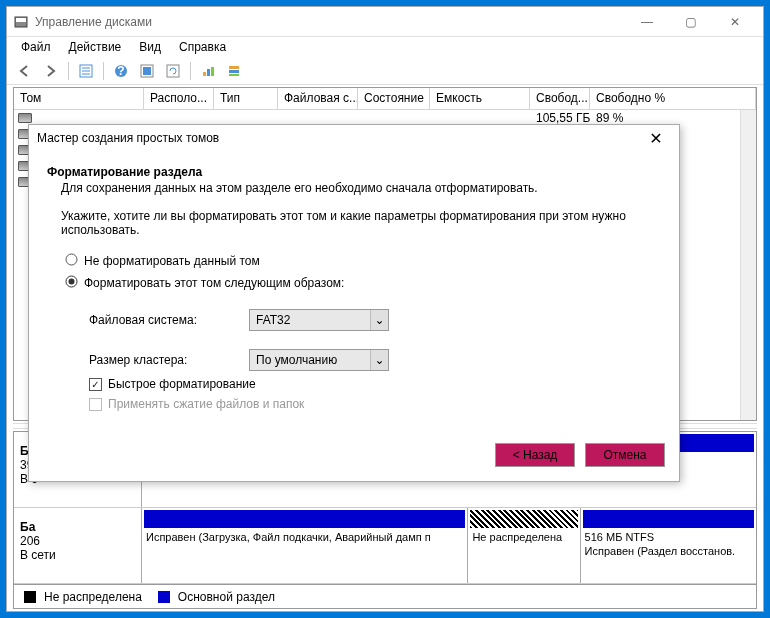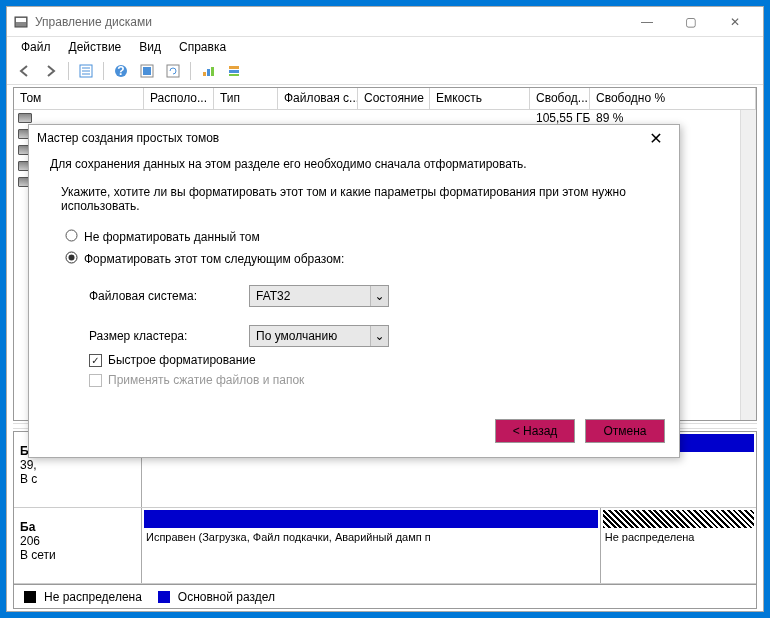--- a/index.html
+++ b/index.html
@@ -34,21 +34,21 @@
 .band-unalloc { background: repeating-linear-gradient(45deg,#000,#000 2px,#fff 2px,#fff 4px); }
 .voltext { font-size: 11px; padding: 1px 2px; overflow: hidden; white-space: nowrap; }
 .legend { height: 24px; border-top: 1px solid #999; display: flex; align-items: center; padding: 0 10px; gap: 8px; }
 .swatch { width: 12px; height: 12px; display: inline-block; }
 .dialog { position: absolute; left: 28px; top: 124px; width: 652px; background: #fff; border: 1px solid #aaa; box-shadow: 2px 2px 8px rgba(0,0,0,0.25); z-index: 10; }
 .dlg-title { height: 26px; display: flex; align-items: center; padding: 0 8px; }
 .dlg-title .t { flex: 1; }
 .closex { width: 30px; text-align: center; font-size: 16px; }
 .dlg-body { padding: 6px 18px 18px; }
 .dlg-h { font-weight: bold; margin: 8px 0 2px; }
-.dlg-sub { margin: 0 0 14px 3px; }
+.dlg-sub { margin: 0 0 14px 14px; }
 .dlg-instr { margin: 6px 0 16px 14px; }
 .radio-row { display: flex; align-items: center; margin: 6px 0 6px 18px; gap: 6px; }
 .form-row { display: flex; align-items: center; margin: 18px 0 6px 42px; }
 .form-row .lbl { width: 160px; }
 .fake-select { width: 140px; height: 22px; border: 1px solid #999; display: flex; align-items: center; background: #e8e8e8; }
 .fake-select .sv { flex:1; padding: 0 6px; }
 .fake-select .arrow { width: 18px; height: 100%; border-left: 1px solid #bbb; display: flex; align-items: center; justify-content: center; background: #e0e0e0; }
 .fake-input { width: 140px; height: 22px; border: 1px solid #999; padding: 0 6px; display: flex; align-items: center; background: #fff; }
 .chk-row { display: flex; align-items: center; margin: 6px 0 4px 42px; gap: 6px; }
 .chkbox { width: 13px; height: 13px; border: 1px solid #555; display: flex; align-items: center; justify-content: center; font-size: 10px; color: #222; }
@@ -214,36 +214,42 @@
       </div>
       <div class="volumes">
         <div class="vol" style="flex:3">
           <div class="volband band-primary"></div>
           <div class="voltext">Исправен (Загрузка, Файл подкачки, Аварийный дамп п</div>
         </div>
         <div class="vol" style="flex:1">
           <div class="volband band-unalloc"></div>
           <div class="voltext">Не распределена</div>
         </div>
+        <div class="vol" style="flex:1.6">
+          <div class="volband band-primary"></div>
+          <div class="voltext">516 МБ NTFS</div>
+          <div class="voltext">Исправен (Раздел восстанов.</div>
+        </div>
       </div>
     </div>
     <div class="legend">
       <span class="swatch" style="background:#000"></span>
       <span>Не распределена</span>
       <span class="swatch" style="background:#0000cc;margin-left:8px"></span>
       <span>Основной раздел</span>
     </div>
   </div>
 
   <div class="dialog">
     <div class="dlg-title">
       <span class="t">Мастер создания простых томов</span>
       <span class="closex">✕</span>
     </div>
     <div class="dlg-body">
+      <div class="dlg-h">Форматирование раздела</div>
       <div class="dlg-sub">Для сохранения данных на этом разделе его необходимо сначала отформатировать.</div>
       <div class="dlg-instr">Укажите, хотите ли вы форматировать этот том и какие параметры форматирования при этом нужно использовать.</div>
 
       <div class="radio-row">
         <span><svg width="13" height="13">
               <circle cx="6.5" cy="6.5" r="5.5" fill="#fff" stroke="#555"></circle>
             </svg></span>
         <span>Не форматировать данный том</span>
       </div>
       <div class="radio-row">

